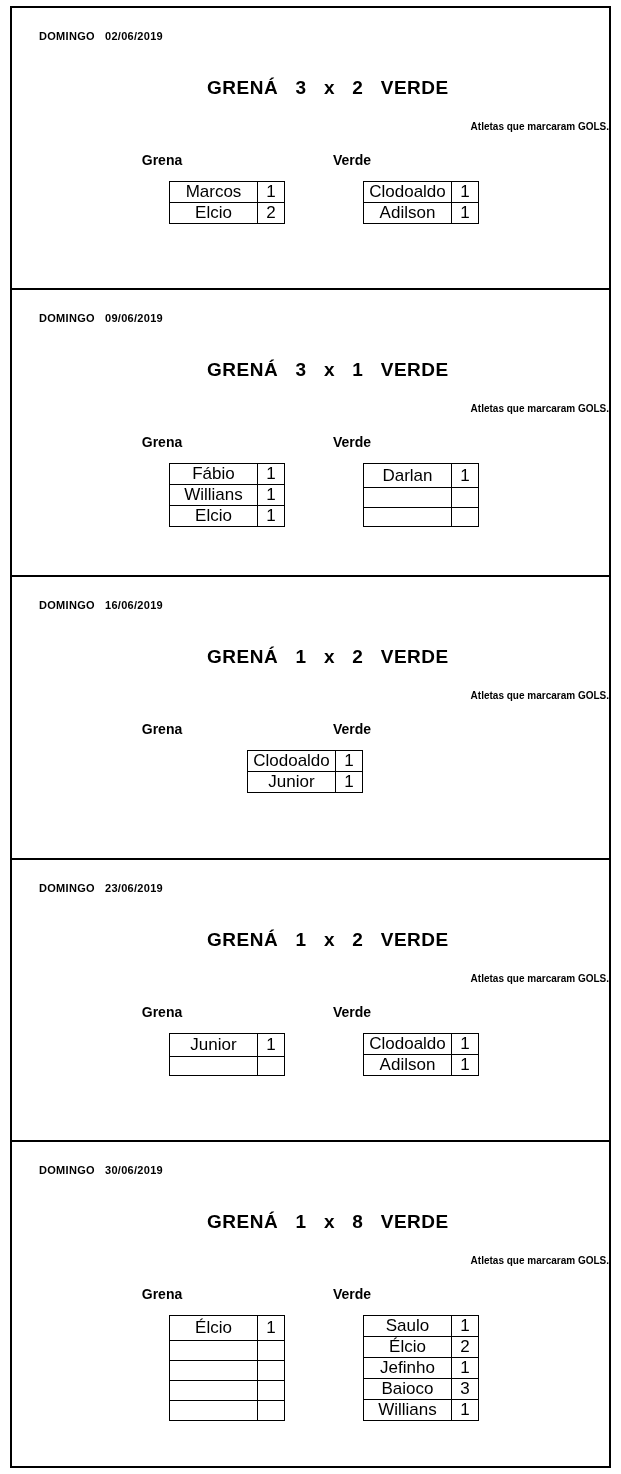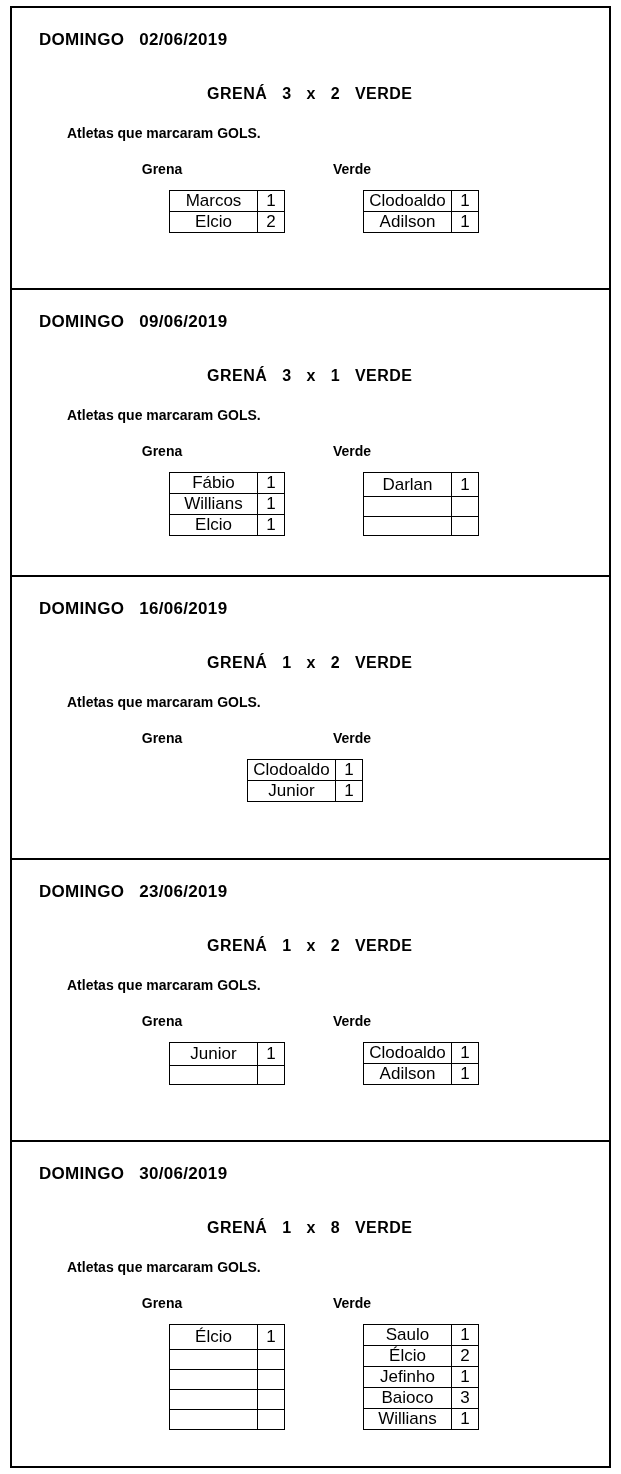--- a/index.html
+++ b/index.html
@@ -33,40 +33,41 @@
   .match-block {
     box-sizing: border-box;
     border-bottom: 2px solid #000000;
     position: relative;
     padding: 0;
   }
   .match-block:last-child {
     border-bottom: none;
   }
   .day-line {
-    font-size: 17px;
+    font-size: 11px;
     font-weight: bold;
     letter-spacing: 0.3px;
     margin-left: 27px;
     padding-top: 22px;
     white-space: pre;
   }
   .score-line {
-    font-size: 16px;
+    font-size: 19px;
     font-weight: bold;
     letter-spacing: 0.5px;
     margin-left: 195px;
     margin-top: 35px;
     white-space: pre;
   }
   .scorers-label {
-    font-size: 14px;
+    font-size: 10px;
     font-weight: bold;
-    margin-left: 55px;
+    margin-left: 35px;
     margin-top: 22px;
+    text-align: right;
   }
   .team-head {
     display: flex;
     margin-top: 20px;
     margin-left: 55px;
     font-size: 14px;
     font-weight: bold;
   }
   .team-head .th {
     width: 190px;

